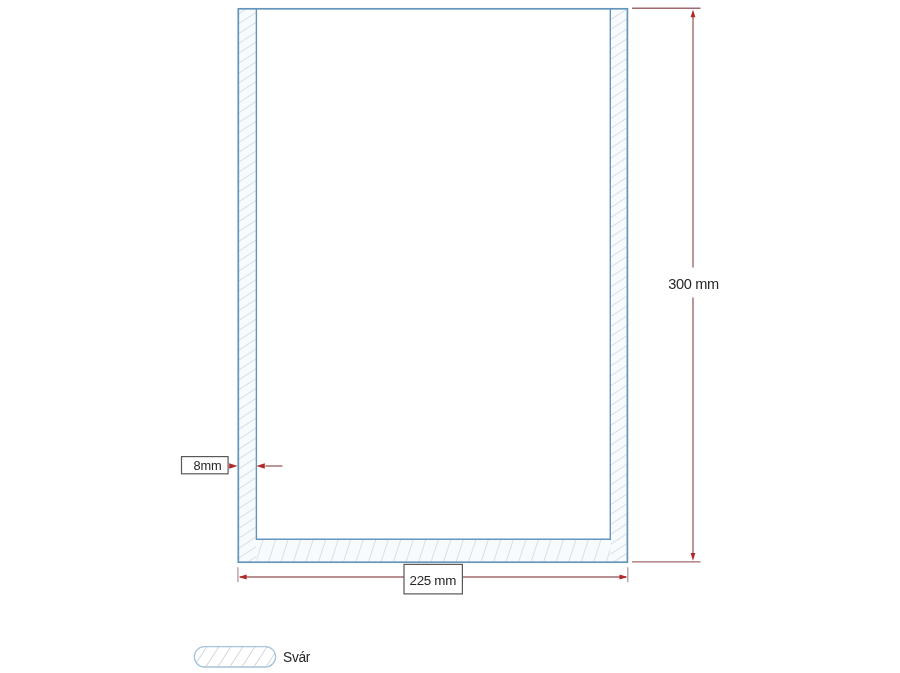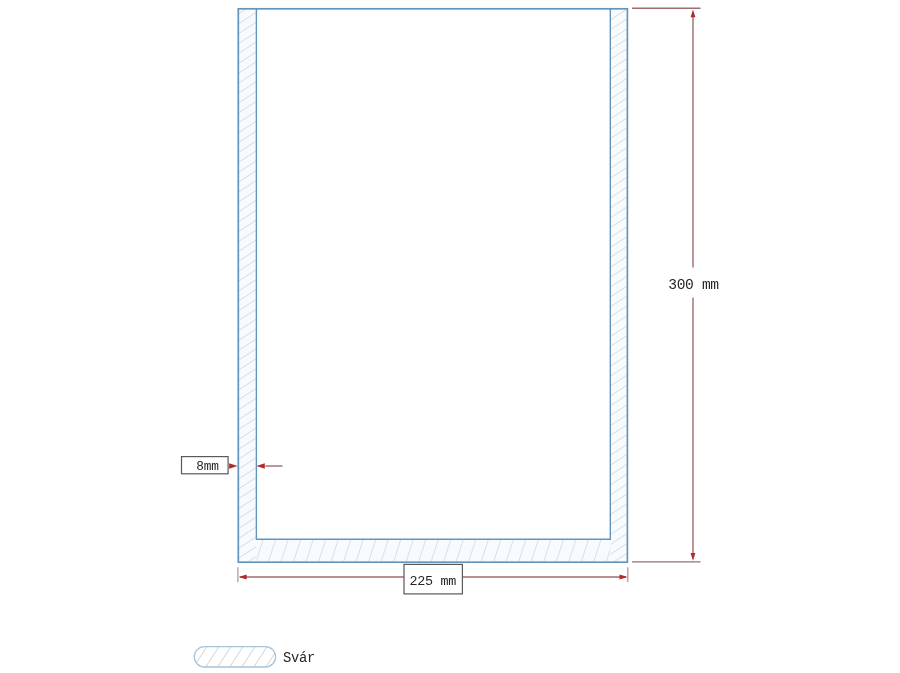--- a/index.html
+++ b/index.html
@@ -1,17 +1,17 @@
 <!DOCTYPE html>
 <html><head>
 <meta charset="utf-8">
 <style>
   html,body{margin:0;padding:0;background:#ffffff;}
   .canvas{position:relative;width:900px;height:673px;background:#ffffff;overflow:hidden;
-          font-family:Liberation Mono, monospace;}
+          font-family:Liberation Sans, sans-serif;}
 </style>
 </head>
 <body>
 <div class="canvas">
 <svg width="900" height="673" viewBox="0 0 900 673" xmlns="http://www.w3.org/2000/svg">
   <defs>
     <pattern id="hatchSide" width="8.3" height="8.3" patternUnits="userSpaceOnUse" patternTransform="rotate(-33)">
       <line x1="0" y1="0" x2="8.3" y2="0" stroke="#bfc9d1" stroke-width="1.1"></line>
     </pattern>
     <pattern id="hatchBottom" width="11.9" height="11.9" patternUnits="userSpaceOnUse" patternTransform="rotate(-72)">

